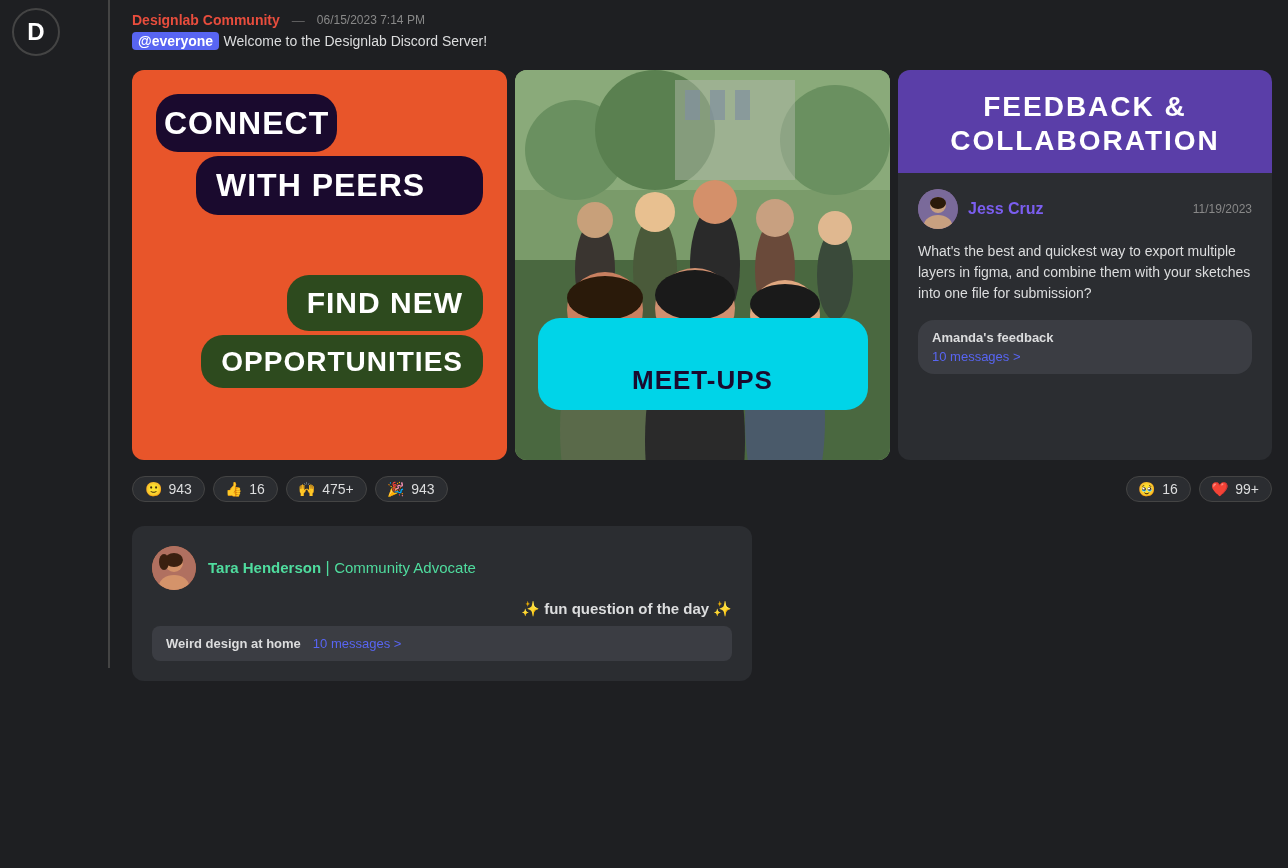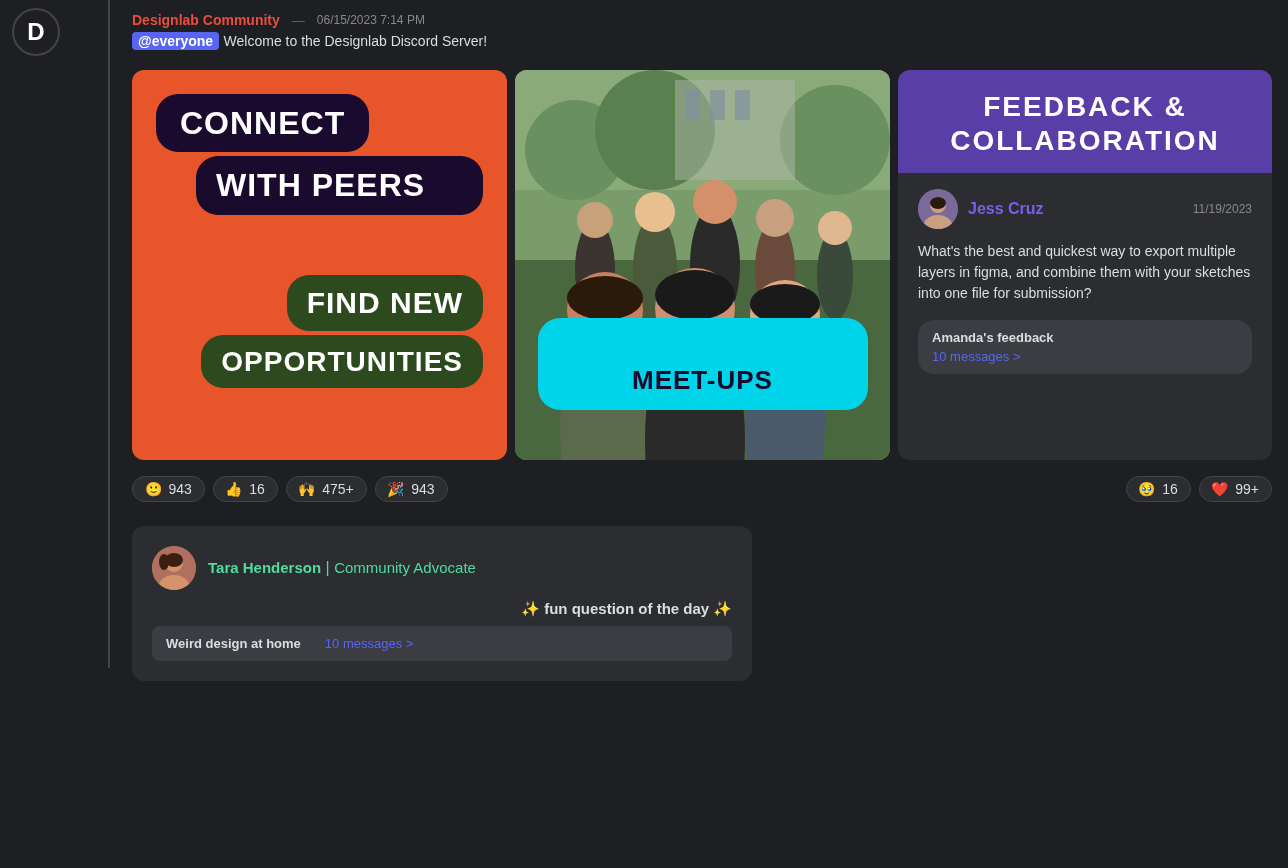--- a/index.html
+++ b/index.html
@@ -121,21 +121,21 @@
       flex-direction: column;
       padding: 24px;
     }
 
     .bubble-connect {
       background: #1a0a2e;
       color: #fff;
       font-weight: 900;
       font-size: 32px;
       letter-spacing: 1px;
-      padding: 10px 24px;
+      padding: 10px 8px;
       border-radius: 22px;
       display: inline-block;
       line-height: 1.2;
       margin-bottom: 4px;
       align-self: flex-start;
     }
 
     .bubble-peers {
       background: #1a0a2e;
       color: #fff;
@@ -390,21 +390,21 @@
     .message-body em {
       font-style: italic;
     }
 
     .bottom-thread {
       background: #3b3d43;
       border-radius: 8px;
       padding: 10px 14px;
       display: flex;
       align-items: center;
-      gap: 24px;
+      gap: 12px;
     }
 
     .thread-label {
       color: #dcddde;
       font-weight: 600;
       font-size: 13px;
     }
 
     .thread-link-bottom {
       color: #5865f2;

